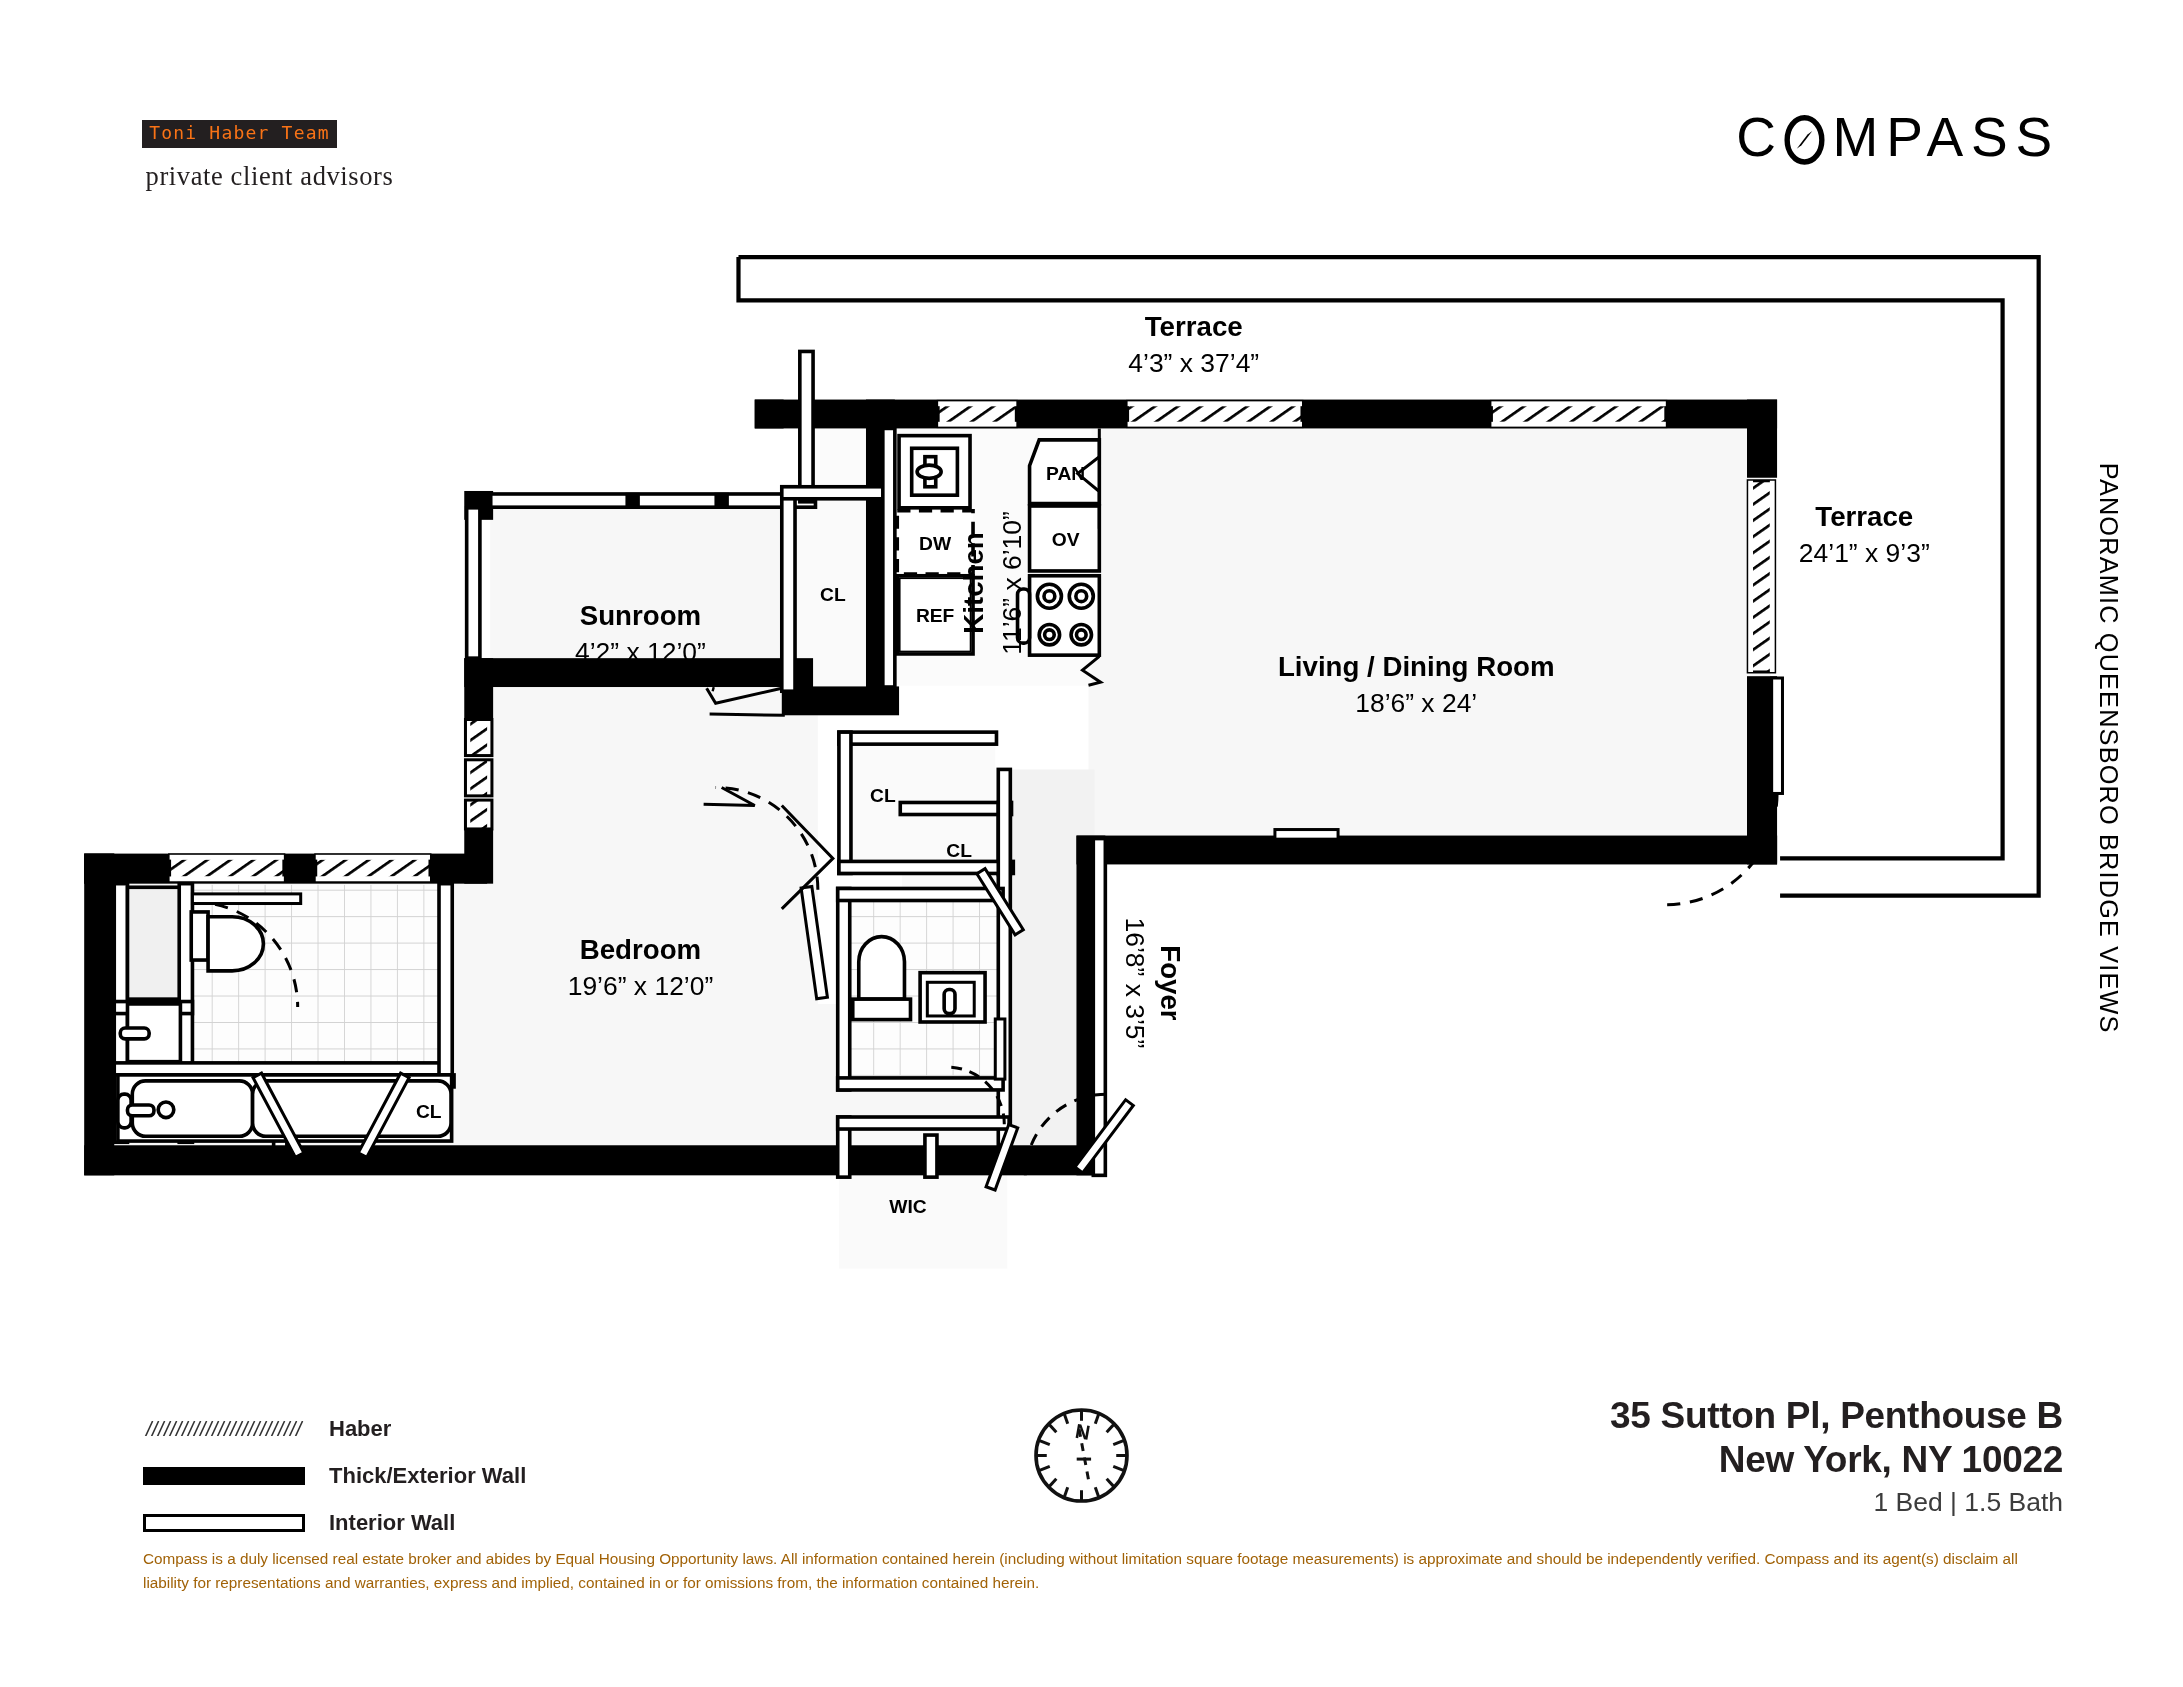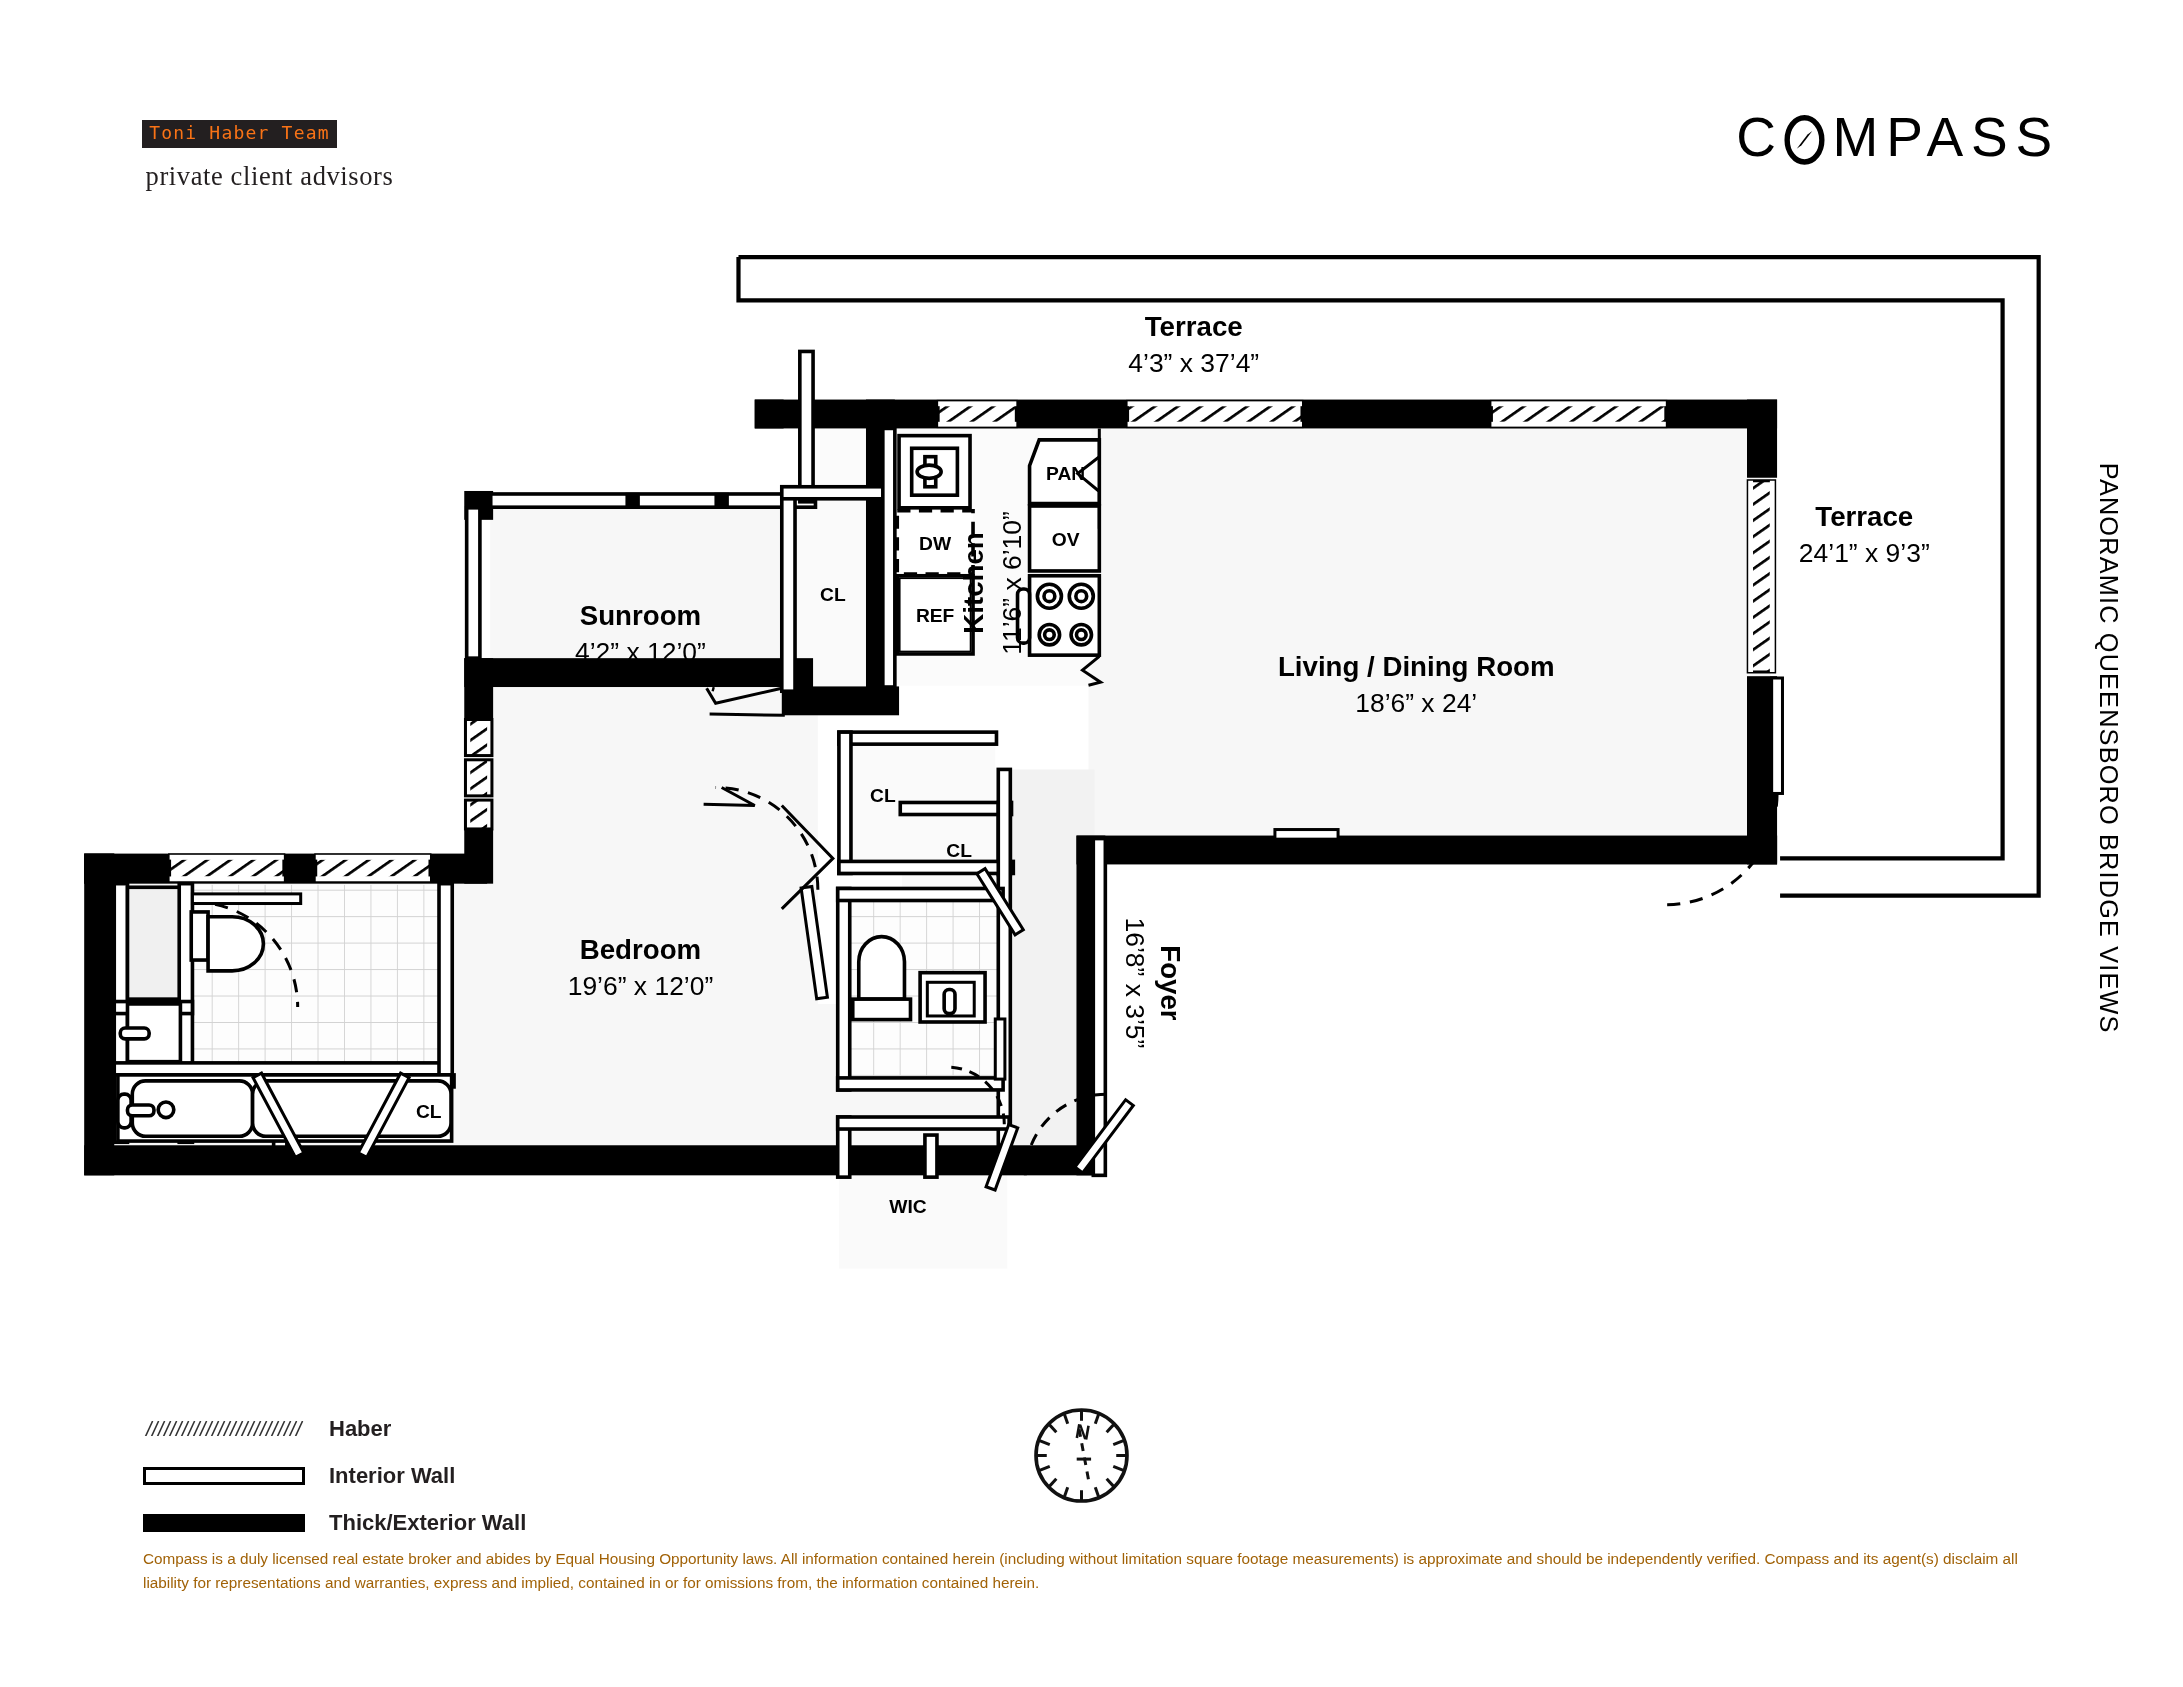--- a/index.html
+++ b/index.html
@@ -487,30 +487,35 @@
               <line x1="234" y1="26" x2="246" y2="0"></line>
             <line x1="244" y1="26" x2="256" y2="0"></line>
               <line x1="254" y1="26" x2="266" y2="0"></line>
           </g>
         </svg>
       </span>
       <span class="legend-label">Haber</span>
     </div>
 
     <div class="legend-row">
+      <span class="legend-swatch" style="background:#000; height:18px;"></span>
+      <span class="legend-label">Thick/Exterior Wall</span>
+    </div>
+
+    <div class="legend-row">
       <span class="legend-swatch" style="border:3px solid #000; background:#fff; height:18px;"></span>
       <span class="legend-label">Interior Wall</span>
     </div>
-
-    <div class="legend-row">
-      <span class="legend-swatch" style="background:#000; height:18px;"></span>
-      <span class="legend-label">Thick/Exterior Wall</span>
-    </div>
   </div>
 
+  <div id="addr">
+    <div class="l1">35 Sutton Pl, Penthouse B</div>
+    <div class="l2">New York, NY 10022</div>
+    <div class="l3">1 Bed | 1.5 Bath</div>
+  </div>
 
   <div id="disclaimer">Compass is a duly licensed real estate broker and abides by Equal Housing Opportunity laws. All information contained herein (including without limitation square footage measurements) is approximate and should be independently verified. Compass and its agent(s) disclaim all liability for representations and warranties, express and implied, contained in or for omissions from, the information contained herein.</div>
 </div>
 
 <div id="compass-rose">
   <svg width="103" height="103" viewBox="0 0 172 172" aria-hidden="true">
     <circle cx="86" cy="86" r="76" fill="none" stroke="#111" stroke-width="6"></circle>
     <g stroke="#111" stroke-width="5">
       <line x1="86" y1="10" x2="86" y2="28"></line>
       <line x1="115" y1="16" x2="109" y2="33"></line>

